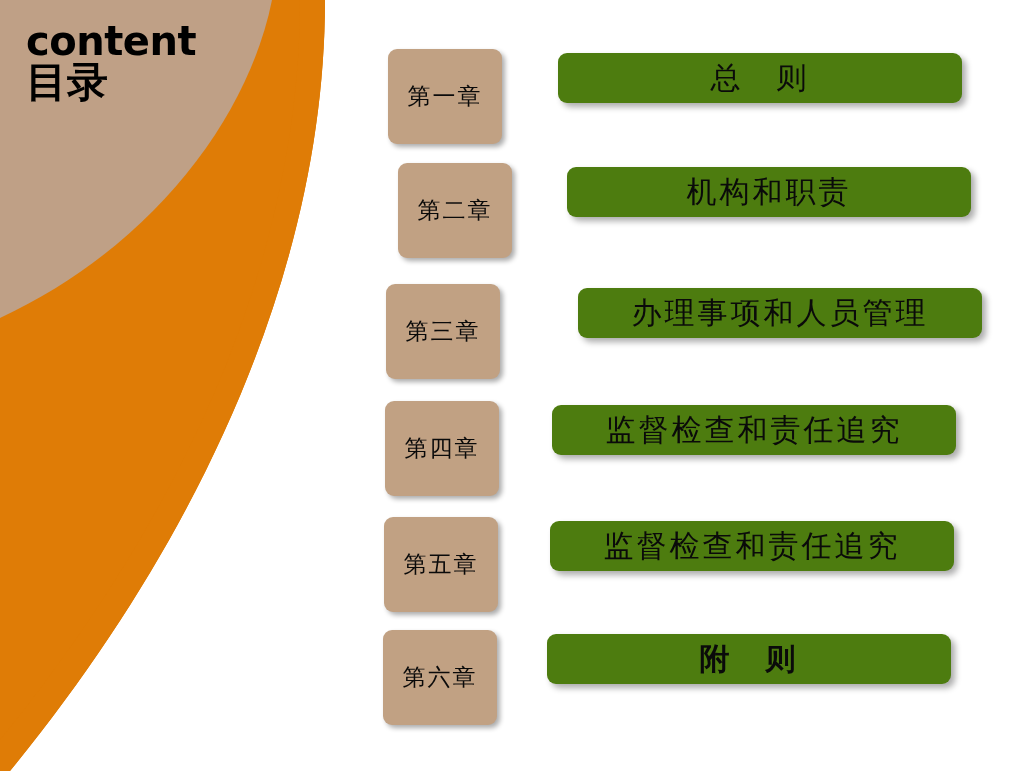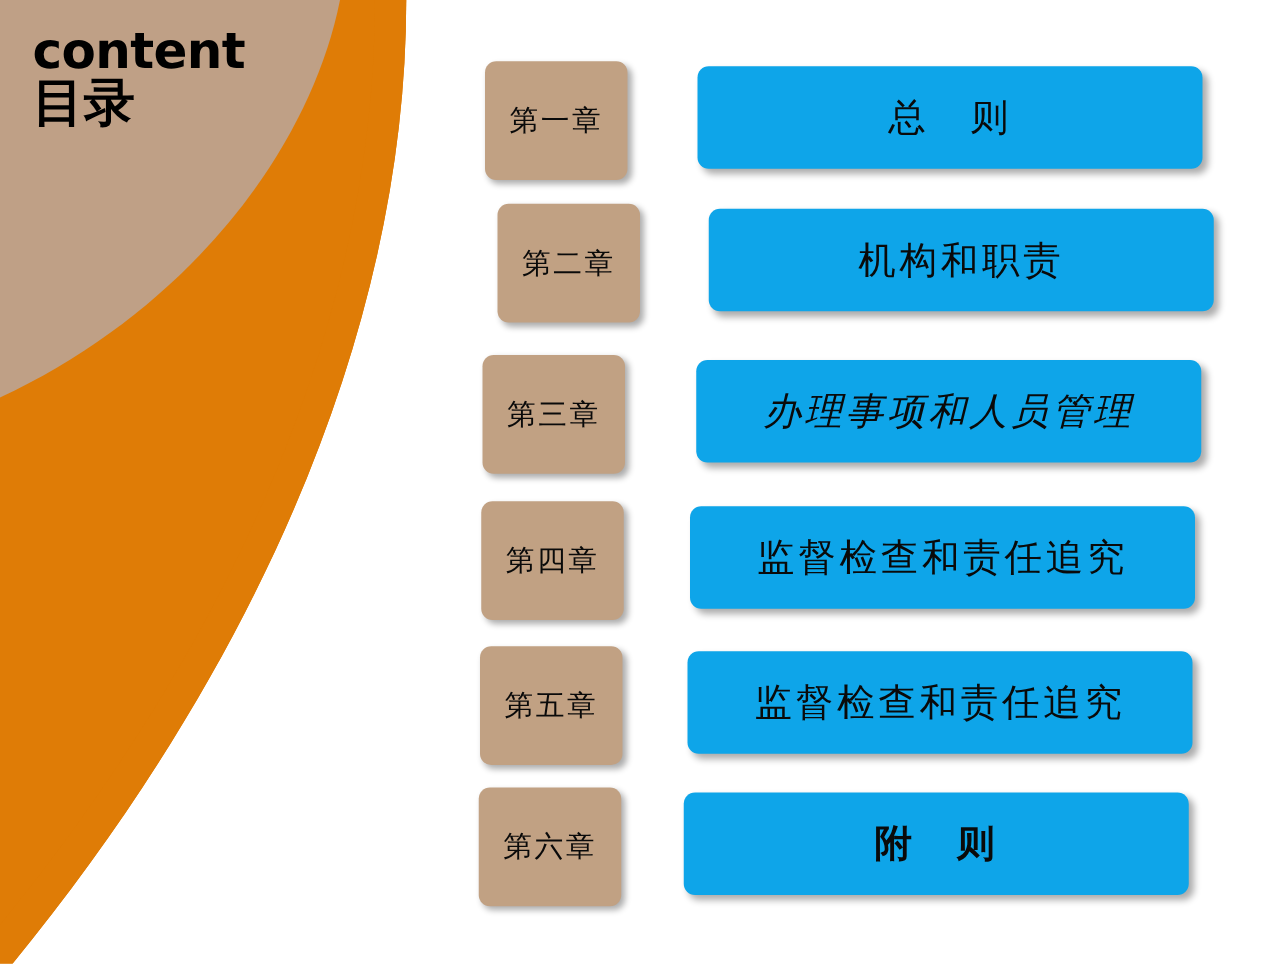--- a/index.html
+++ b/index.html
@@ -82,22 +82,22 @@
     justify-content: center;
     color: #0a0a0a;
     font-family: "DejaVu Serif", "Liberation Serif", serif;
     font-size: 23px;
     letter-spacing: 2px;
     white-space: nowrap;
   }
   .chapter-title {
     position: absolute;
     top: 4px;
-    height: 82px;
-    background: #0ea5e9;
+    height: 50px;
+    background: #4d7c0f;
     border-radius: 9px;
     box-shadow: 4px 4px 6px rgba(0,0,0,0.33);
     display: flex;
     align-items: center;
     justify-content: center;
     color: #0a0a0a;
     font-family: "DejaVu Serif", "Liberation Serif", serif;
     font-size: 30px;
     letter-spacing: 3px;
     white-space: nowrap;
@@ -135,21 +135,21 @@
       <div class="row" style="left: 0px; top: 49px; width: 1024px;">
         <div class="chapter-tag" style="left: 388px;">第一章</div>
         <div class="chapter-title" style="left: 558px; width: 404px;">总　则</div>
       </div>
       <div class="row" style="left: 11px; top: 163px; width: 1024px;">
         <div class="chapter-tag" style="left: 387px;">第二章</div>
         <div class="chapter-title" style="left: 556px; width: 404px;">机构和职责</div>
       </div>
       <div class="row" style="left: 0px; top: 284px; width: 1024px;">
         <div class="chapter-tag" style="left: 386px;">第三章</div>
-        <div class="chapter-title" style="left: 557px; width: 404px; font-style: italic;">办理事项和人员管理</div>
+        <div class="chapter-title" style="left: 578px; width: 404px;">办理事项和人员管理</div>
       </div>
       <div class="row" style="left: 0px; top: 401px; width: 1024px;">
         <div class="chapter-tag" style="left: 385px;">第四章</div>
         <div class="chapter-title" style="left: 552px; width: 404px;">监督检查和责任追究</div>
       </div>
       <div class="row" style="left: 0px; top: 517px; width: 1024px; text-align: right;">
         <div class="chapter-tag" style="left: 384px;">第五章</div>
         <div class="chapter-title" style="left: 550px; width: 404px;">监督检查和责任追究</div>
       </div>
       <div class="row" style="left: 0px; top: 630px; width: 1024px;">

